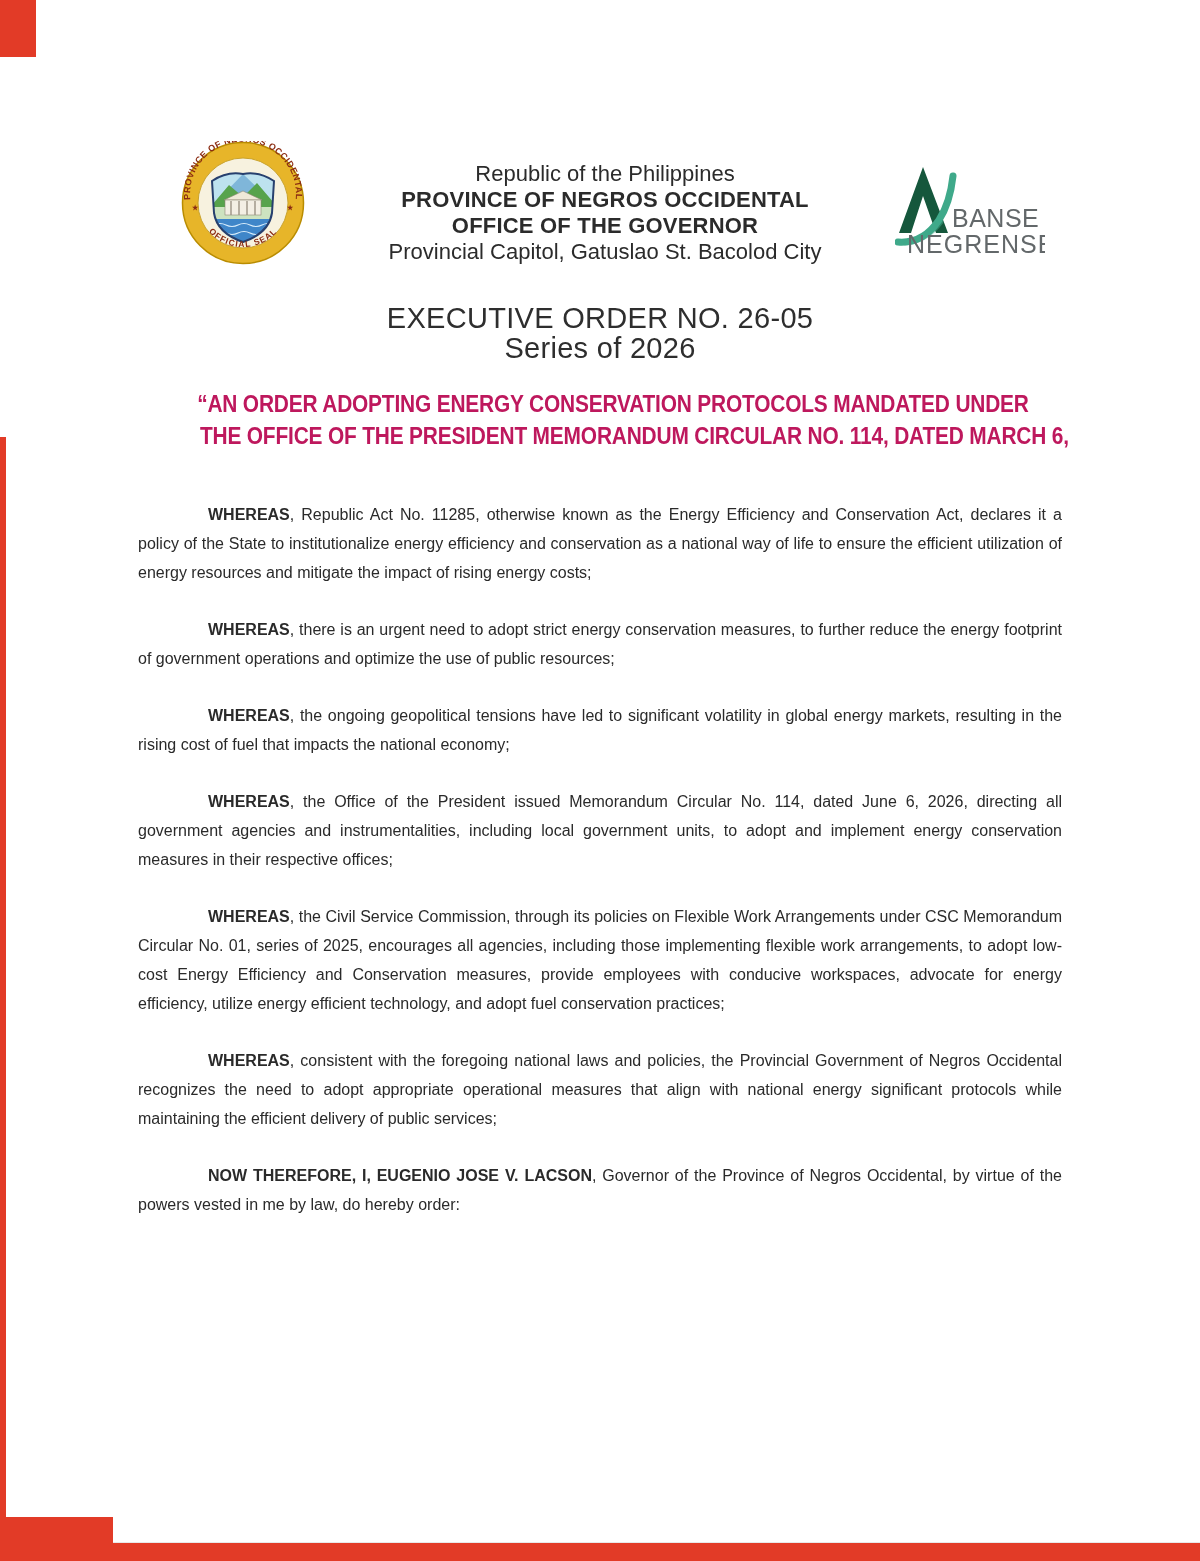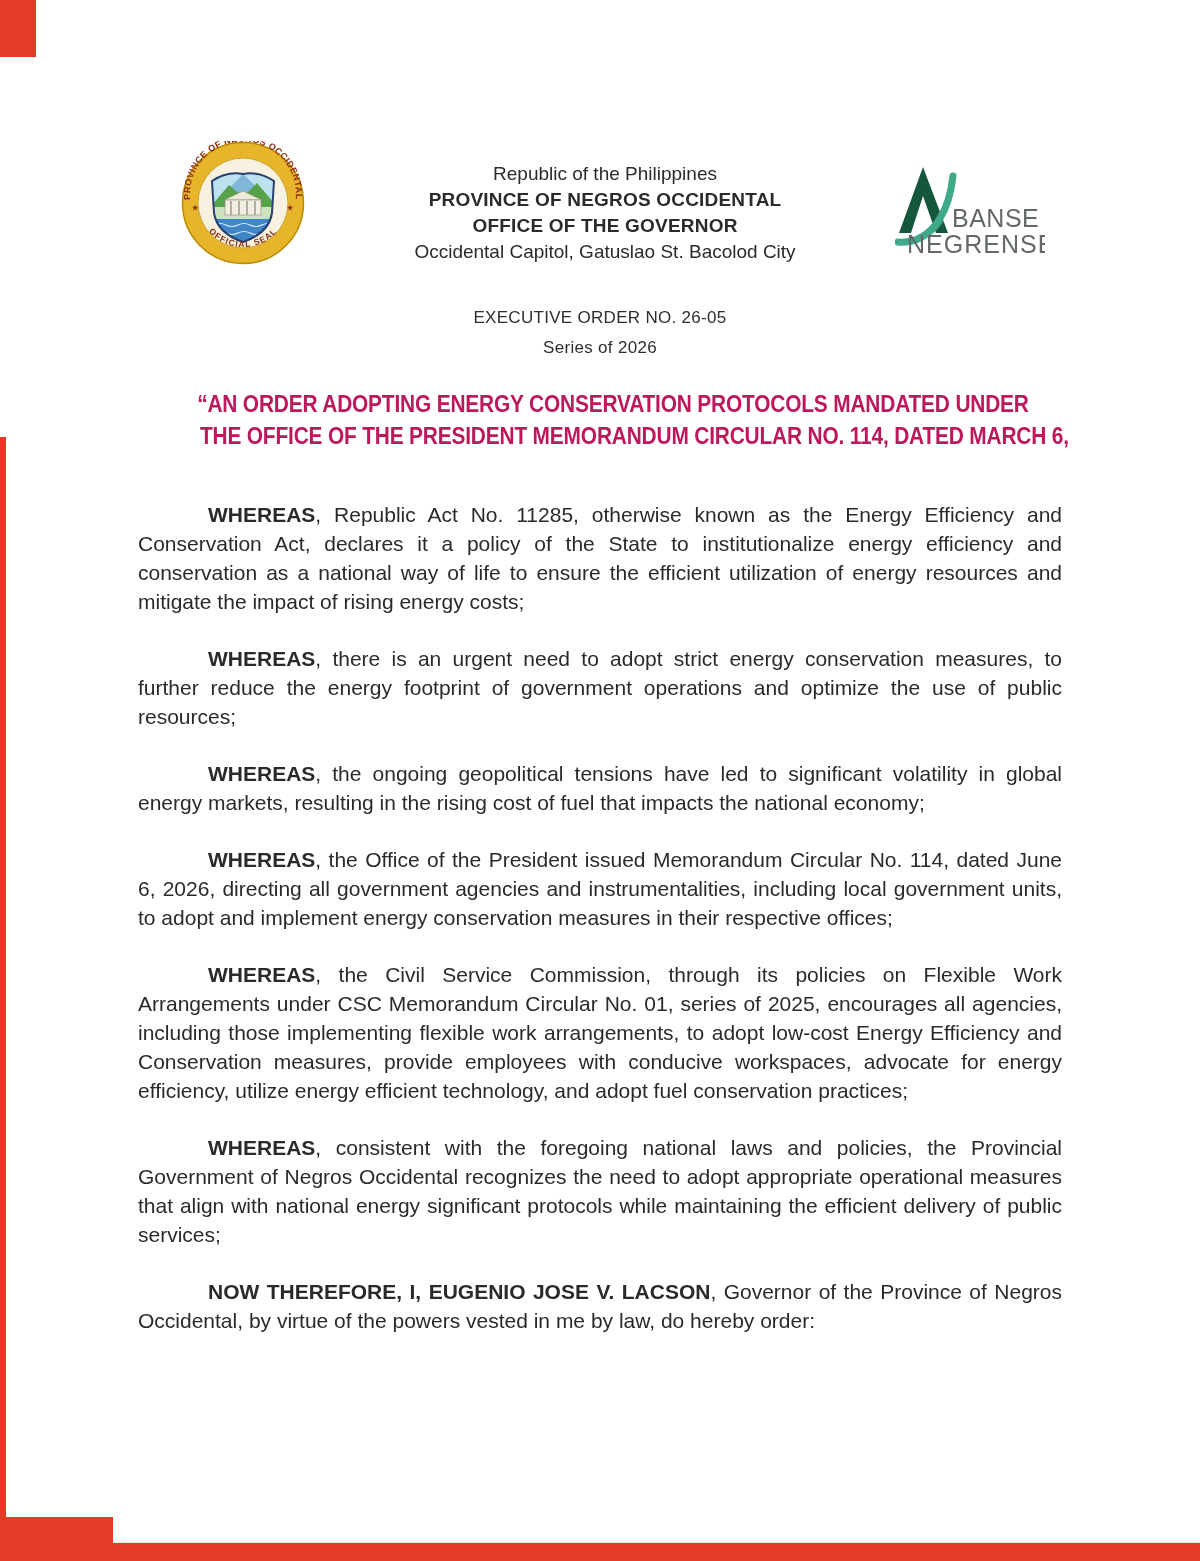--- a/index.html
+++ b/index.html
@@ -10,33 +10,33 @@
   }
   html,body{margin:0;padding:0;}
   body{
     width:1200px;height:1561px;position:relative;background:var(--page-bg);
     font-family:"Liberation Sans","DejaVu Sans",sans-serif;color:var(--text);
     overflow:hidden;-webkit-font-smoothing:antialiased;
   }
   .abs{position:absolute;}
 
   
-  .hdr-text{left:305px;top:161px;width:600px;text-align:center;font-size:19px;line-height:26px;color:#2b2b2b;}
+  .hdr-text{left:305px;top:161px;width:600px;text-align:center;font-size:22px;line-height:26px;color:#2b2b2b;}
   .hdr-text .b{font-weight:bold;letter-spacing:.2px;}
 
   
-  .order-block{left:0;top:303px;width:1200px;text-align:center;font-size:17px;line-height:30px;color:#2e2e2e;letter-spacing:.3px;}
+  .order-block{left:0;top:303px;width:1200px;text-align:center;font-size:29px;line-height:30px;color:#2e2e2e;letter-spacing:.3px;}
 
   
   .title-block{left:135px;top:388px;width:930px;text-align:center;font-weight:bold;font-size:24px;line-height:32px;color:#be185d;}
   .title-line{white-space:nowrap;}
   .title-line>span{display:inline-block;transform:scaleX(.87);transform-origin:50% 50%;letter-spacing:-.2px;}
 
   
-  .body-block{left:138px;top:500px;width:924px;font-size:21px;line-height:29px;text-align:justify;color:#2a2a2a;}
+  .body-block{left:138px;top:500px;width:924px;font-size:16px;line-height:29px;text-align:justify;color:#2a2a2a;}
   .body-block p{margin:0 0 28px 0;text-indent:70px;}
   .body-block .lead{font-weight:bold;}
 
   
   .gray-strip{left:0;top:1542px;width:1200px;height:19px;background:var(--bottom-strip-gray);}
   .red{background:var(--photo-edge-red);}
   .red-tl{left:0;top:0;width:36px;height:57px;}
   .red-left{left:0;top:437px;width:6px;height:1086px;}
   .red-bl{left:0;top:1517px;width:113px;height:44px;}
   .red-bottom{left:113px;top:1543px;width:1087px;height:18px;}
@@ -93,21 +93,21 @@
     <textPath href="#sealArcBottom" startOffset="50%" text-anchor="middle">OFFICIAL SEAL</textPath>
   </text>
   <text class="seal-arc-text" x="11" y="69" font-size="7">★</text>
   <text class="seal-arc-text" x="106" y="69" font-size="7">★</text>
 </svg>
 
 <div class="abs hdr-text">
   <div>Republic of the Philippines</div>
   <div class="b">PROVINCE OF NEGROS OCCIDENTAL</div>
   <div class="b">OFFICE OF THE GOVERNOR</div>
-  <div>Occidental Capitol, Gatuslao St. Bacolod City</div>
+  <div>Provincial Capitol, Gatuslao St. Bacolod City</div>
 </div>
 
 <svg class="abs logo-svg" width="150" height="100" viewBox="0 0 150 100">
   <path class="logo-a" d="M28 7 L53 73 L41 73 L28 36 L16 73 L4 73 Z"></path>
   <path class="logo-swoosh" d="M3 82 Q28 84 44 60 Q55 43 58 16" stroke-width="7"></path>
   <path class="logo-swoosh" d="M10 84 Q32 82 47 62" stroke-width="3" opacity="0.55"></path>
   <text class="logo-word" x="57" y="67" font-size="25" letter-spacing="0.5">BANSE</text>
   <text class="logo-word" x="12" y="93" font-size="25" letter-spacing="1">NEGRENSE</text>
 </svg>
 

